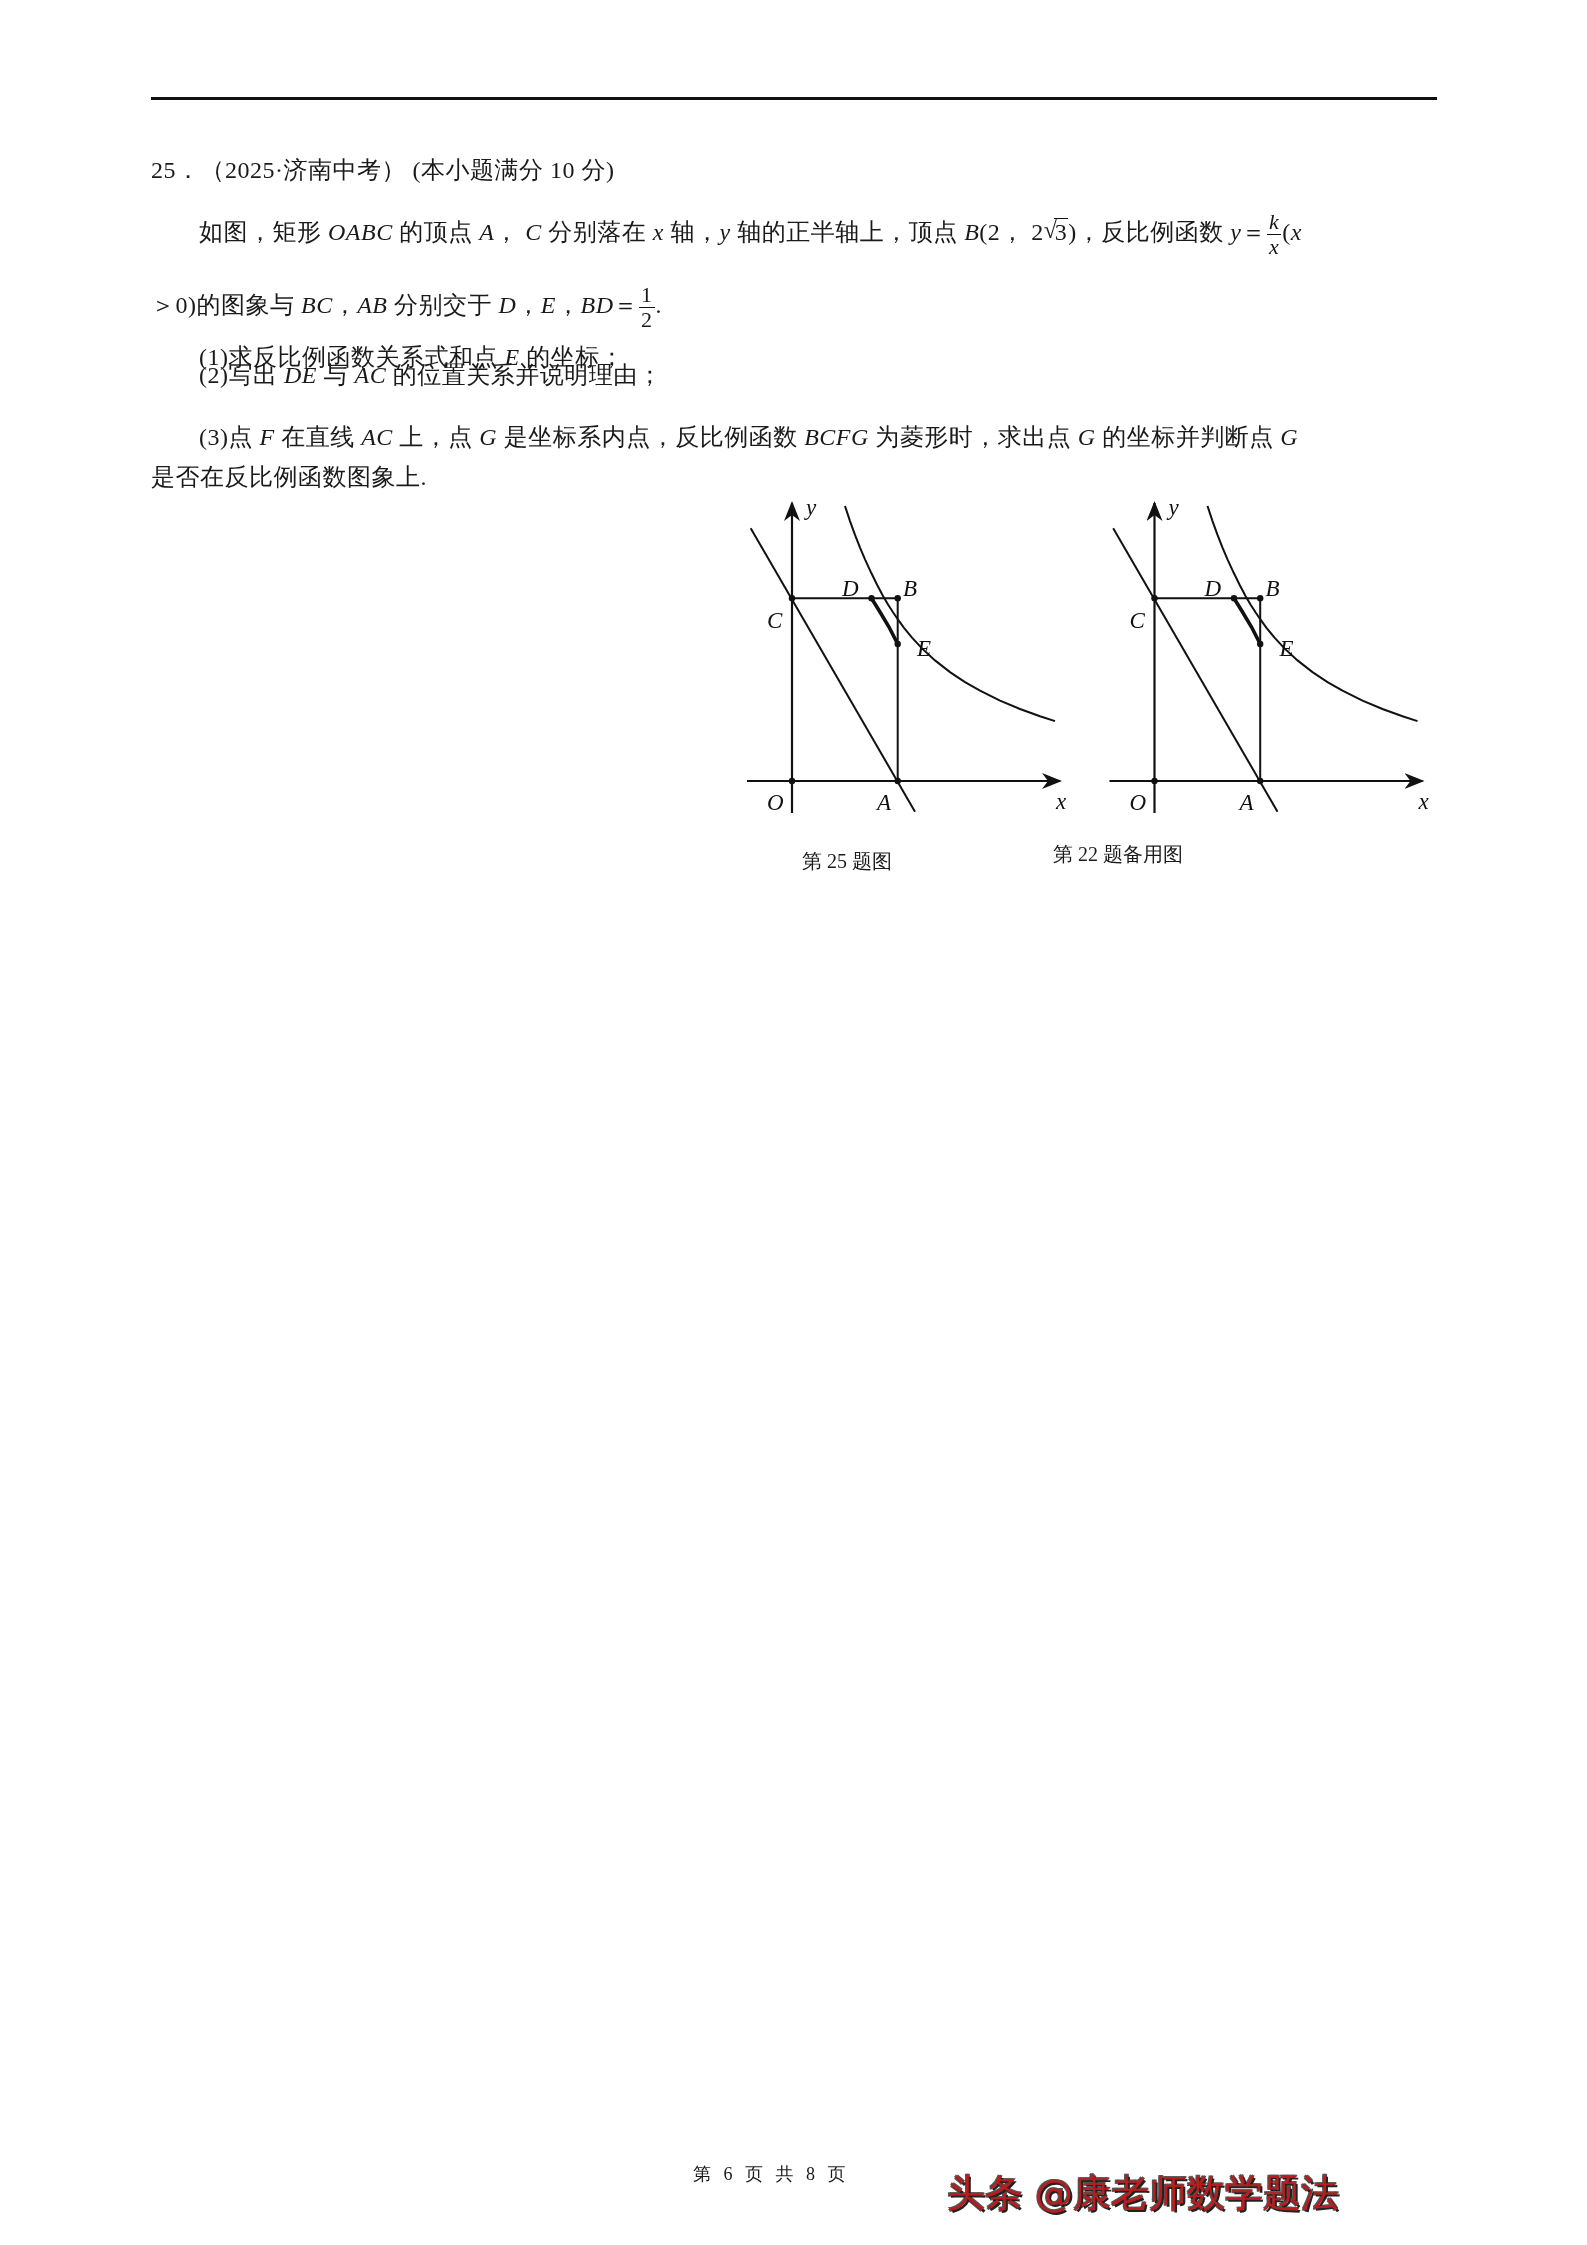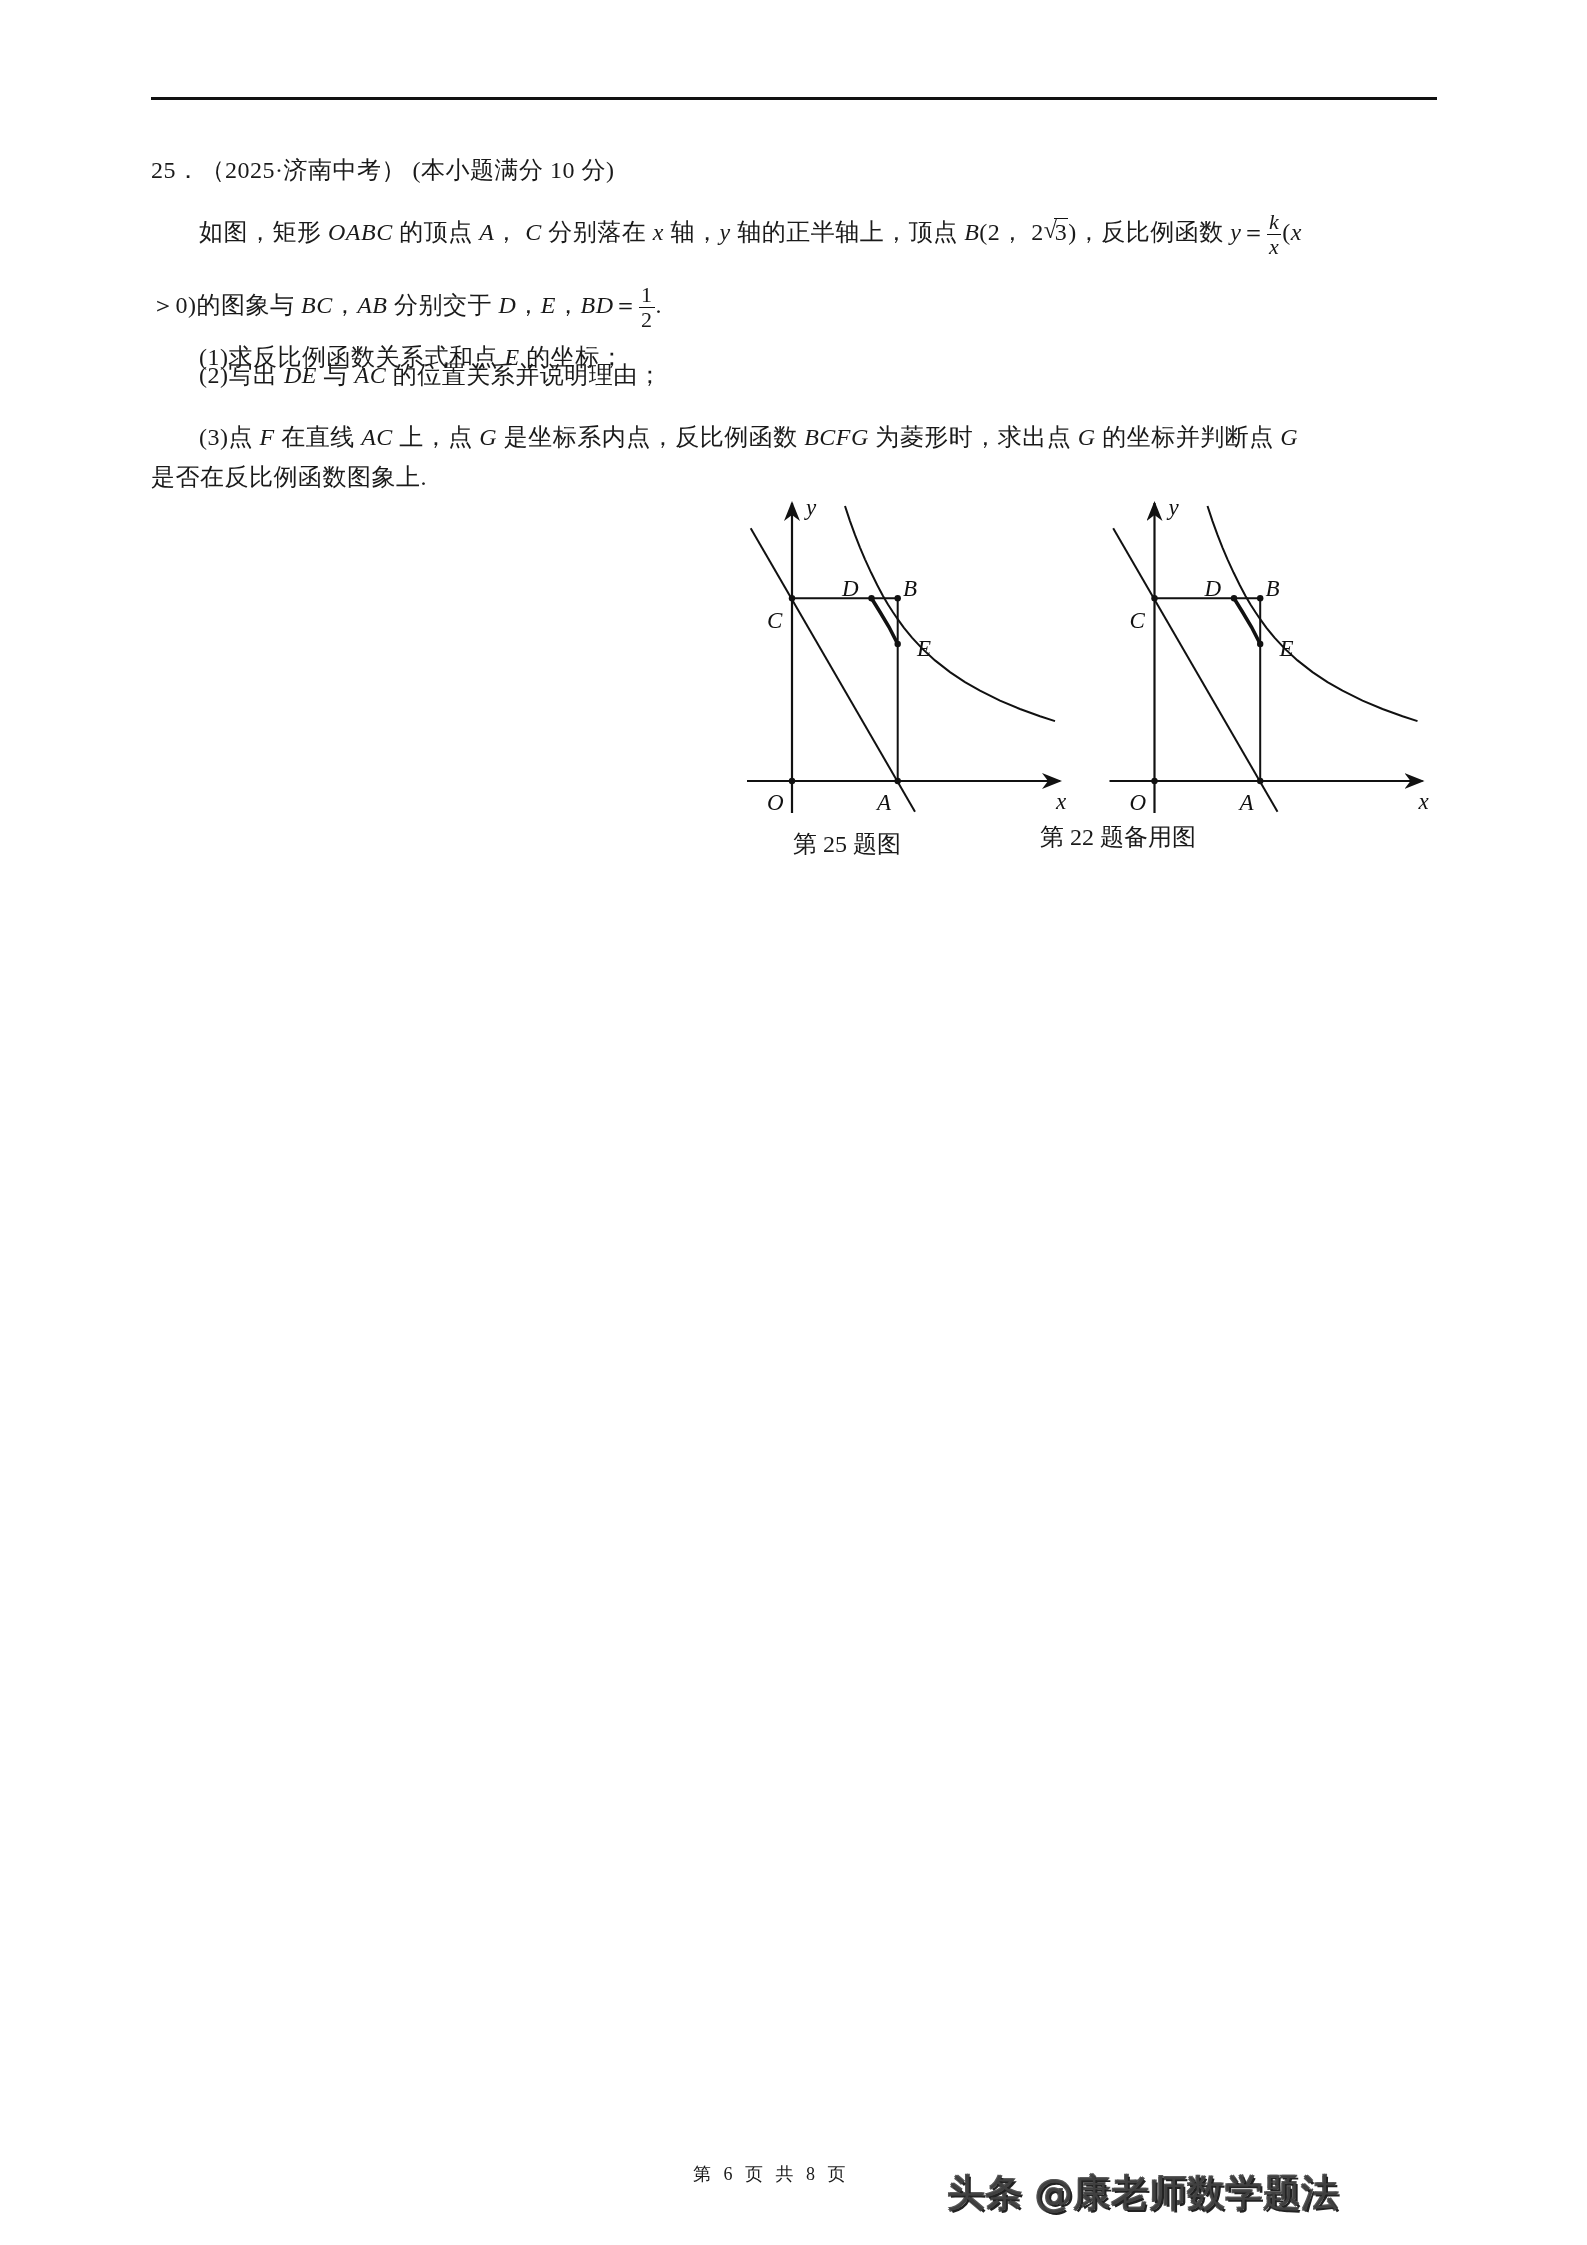--- a/index.html
+++ b/index.html
@@ -24,30 +24,31 @@
   }
   .frac .num { display: block; border-bottom: 1px solid #111; padding: 0 2px; }
   .frac .den { display: block; }
   .sqrt { display: inline-block; position: relative; padding-left: 10px; }
   .sqrt .rad {
     border-top: 1px solid #111; padding: 0 1px;
   }
   .sqrt .sym { position: absolute; left: 0; top: -2px; font-size: 24px; }
   svg.fig { position: absolute; left: 0; top: 0; }
   .cap {
-    position: absolute; font-size: 24px; white-space: nowrap;
+    position: absolute; font-size: 20px; white-space: nowrap;
     transform: translateX(-50%);
+    margin-top: 20px;
   }
   .footer-page {
     position: absolute; left: 693px; top: 2162px; font-size: 18px;
     white-space: nowrap; word-spacing: 8px;
   }
   .watermark {
     position: absolute; left: 947px; top: 2168px; font-size: 38px;
-    font-family: "DejaVu Sans", sans-serif; color: #404040; white-space: nowrap;
+    font-family: "DejaVu Sans", sans-serif; color: #b91c1c; white-space: nowrap;
     text-shadow: 2px 2px 0 #222, -1px -1px 0 #555, 1px -1px 0 #555, -1px 1px 0 #555;
   }
 </style>
 </head>
 <body>
 
 <div class="rule"></div>
 
 <div class="line" style="top:155px;">
   <span>25．</span><span>（2025·济南中考）</span> <span>(本小题满分 10 分)</span>

